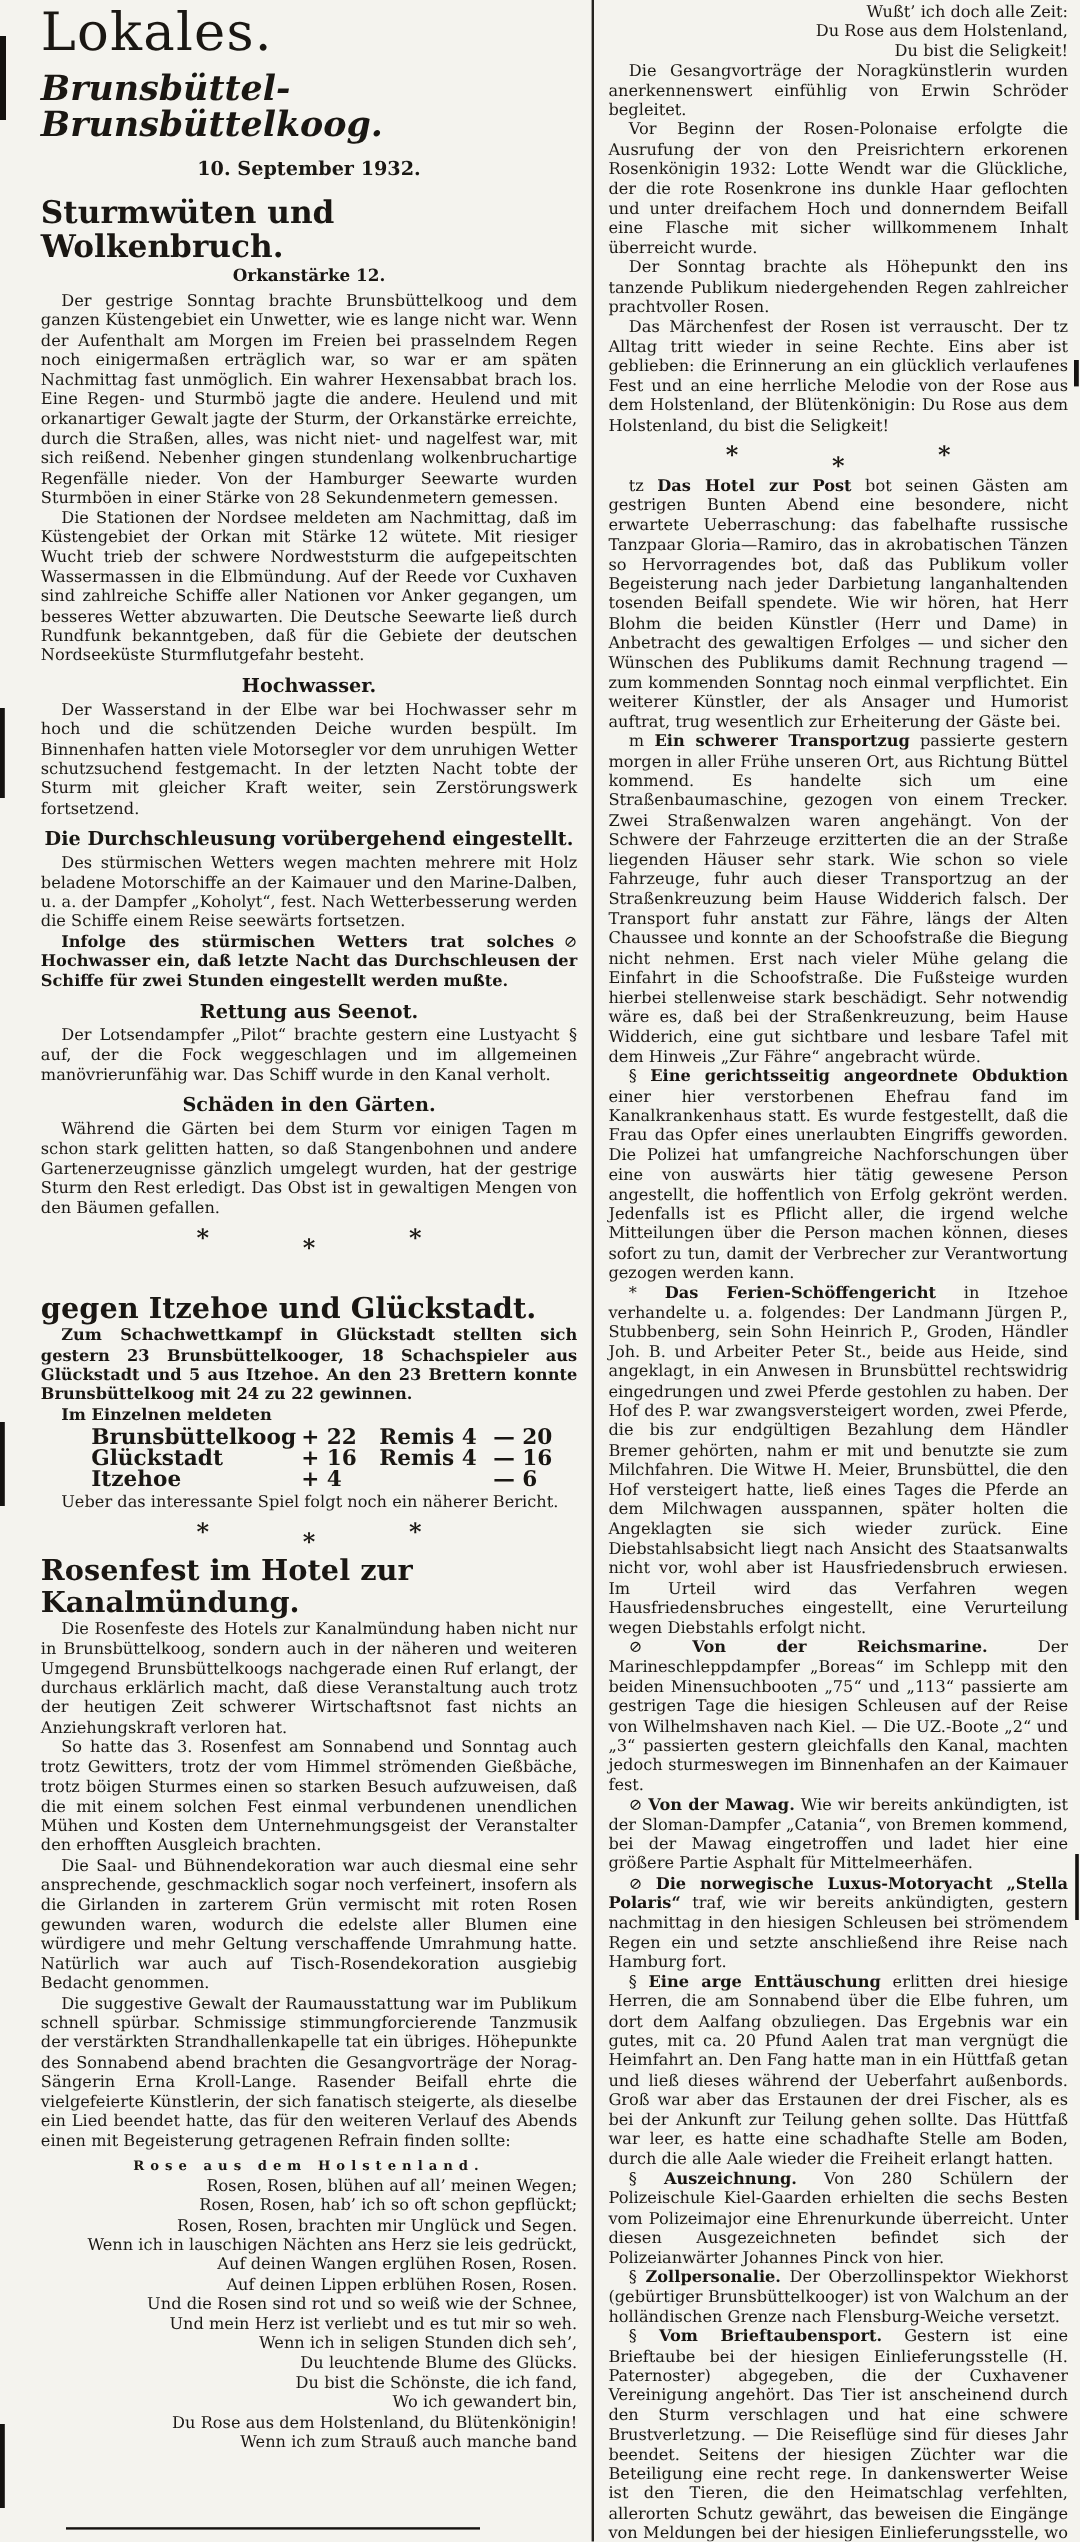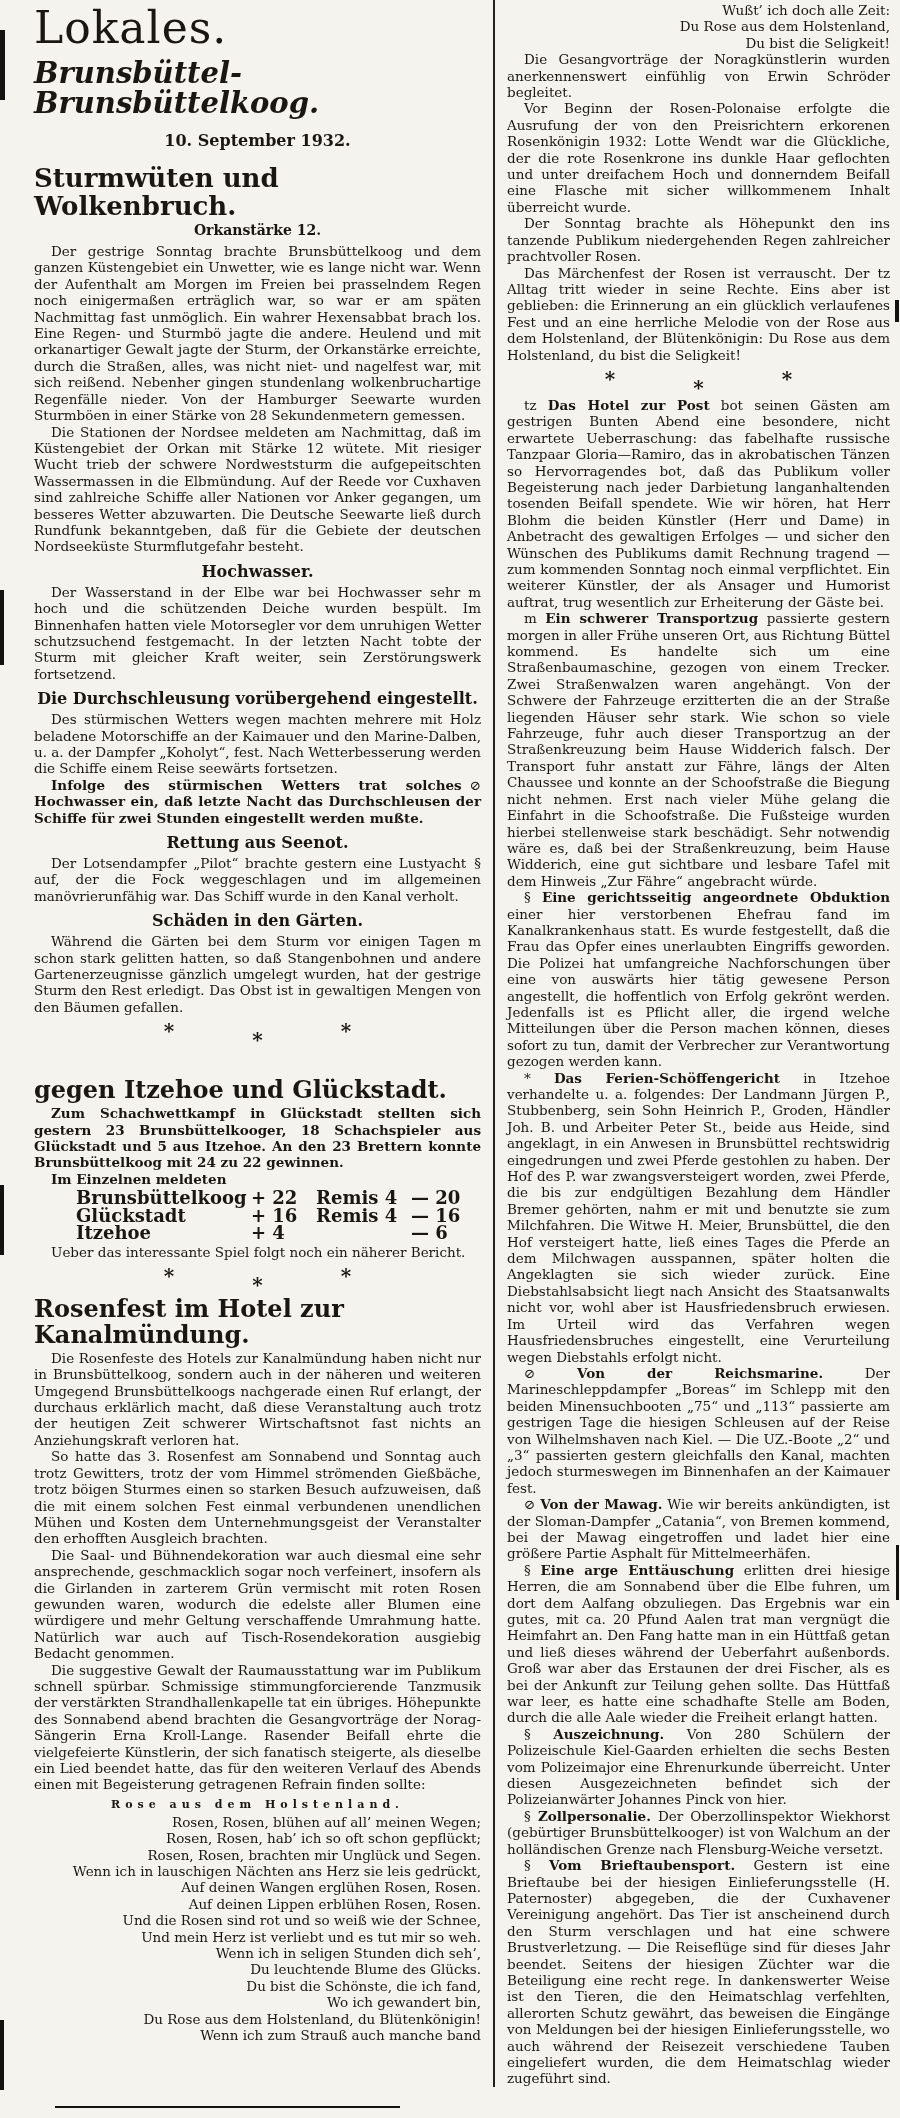--- a/index.html
+++ b/index.html
@@ -146,20 +146,21 @@
         <span>*</span>
         <span>*</span>
     </div>
 
     <p><span class="prefix">tz</span> <span class="lead">Das Hotel zur Post</span> <span>bot seinen Gästen am gestrigen Bunten Abend eine besondere, nicht erwartete Ueberraschung: das fabelhafte russische Tanzpaar Gloria—Ramiro, das in akrobatischen Tänzen so Hervorragendes bot, daß das Publikum voller Begeisterung nach jeder Darbietung langanhaltenden tosenden Beifall spendete. Wie wir hören, hat Herr Blohm die beiden Künstler (Herr und Dame) in Anbetracht des gewaltigen Erfolges — und sicher den Wünschen des Publikums damit Rechnung tragend — zum kommenden Sonntag noch einmal verpflichtet. Ein weiterer Künstler, der als Ansager und Humorist auftrat, trug wesentlich zur Erheiterung der Gäste bei.</span></p>
     <p><span class="prefix">m</span> <span class="lead">Ein schwerer Transportzug</span> <span>passierte gestern morgen in aller Frühe unseren Ort, aus Richtung Büttel kommend. Es handelte sich um eine Straßenbaumaschine, gezogen von einem Trecker. Zwei Straßenwalzen waren angehängt. Von der Schwere der Fahrzeuge erzitterten die an der Straße liegenden Häuser sehr stark. Wie schon so viele Fahrzeuge, fuhr auch dieser Transportzug an der Straßenkreuzung beim Hause Widderich falsch. Der Transport fuhr anstatt zur Fähre, längs der Alten Chaussee und konnte an der Schoofstraße die Biegung nicht nehmen. Erst nach vieler Mühe gelang die Einfahrt in die Schoofstraße. Die Fußsteige wurden hierbei stellenweise stark beschädigt. Sehr notwendig wäre es, daß bei der Straßenkreuzung, beim Hause Widderich, eine gut sichtbare und lesbare Tafel mit dem Hinweis „Zur Fähre“ angebracht würde.</span></p>
     <p><span class="prefix">§</span> <span class="lead">Eine gerichtsseitig angeordnete Obduktion</span> <span>einer hier verstorbenen Ehefrau fand im Kanalkrankenhaus statt. Es wurde festgestellt, daß die Frau das Opfer eines unerlaubten Eingriffs geworden. Die Polizei hat umfangreiche Nachforschungen über eine von auswärts hier tätig gewesene Person angestellt, die hoffentlich von Erfolg gekrönt werden. Jedenfalls ist es Pflicht aller, die irgend welche Mitteilungen über die Person machen können, dieses sofort zu tun, damit der Verbrecher zur Verantwortung gezogen werden kann.</span></p>
     <p><span class="prefix">*</span> <span class="lead">Das Ferien-Schöffengericht</span> <span>in Itzehoe verhandelte u. a. folgendes: Der Landmann Jürgen P., Stubbenberg, sein Sohn Heinrich P., Groden, Händler Joh. B. und Arbeiter Peter St., beide aus Heide, sind angeklagt, in ein Anwesen in Brunsbüttel rechtswidrig eingedrungen und zwei Pferde gestohlen zu haben. Der Hof des P. war zwangsversteigert worden, zwei Pferde, die bis zur endgültigen Bezahlung dem Händler Bremer gehörten, nahm er mit und benutzte sie zum Milchfahren. Die Witwe H. Meier, Brunsbüttel, die den Hof versteigert hatte, ließ eines Tages die Pferde an dem Milchwagen ausspannen, später holten die Angeklagten sie sich wieder zurück. Eine Diebstahlsabsicht liegt nach Ansicht des Staatsanwalts nicht vor, wohl aber ist Hausfriedensbruch erwiesen. Im Urteil wird das Verfahren wegen Hausfriedensbruches eingestellt, eine Verurteilung wegen Diebstahls erfolgt nicht.</span></p>
     <p><span class="prefix">⊘</span> <span class="lead">Von der Reichsmarine.</span> <span>Der Marineschleppdampfer „Boreas“ im Schlepp mit den beiden Minensuchbooten „75“ und „113“ passierte am gestrigen Tage die hiesigen Schleusen auf der Reise von Wilhelmshaven nach Kiel. — Die UZ.-Boote „2“ und „3“ passierten gestern gleichfalls den Kanal, machten jedoch sturmeswegen im Binnenhafen an der Kaimauer fest.</span></p>
     <p><span class="prefix">⊘</span> <span class="lead">Von der Mawag.</span> <span>Wie wir bereits ankündigten, ist der Sloman-Dampfer „Catania“, von Bremen kommend, bei der Mawag eingetroffen und ladet hier eine größere Partie Asphalt für Mittelmeerhäfen.</span></p>
+    <p><span class="prefix">⊘</span> <span class="lead">Die norwegische Luxus-Motoryacht „Stella Polaris“</span> <span>traf, wie wir bereits ankündigten, gestern nachmittag in den hiesigen Schleusen bei strömendem Regen ein und setzte anschließend ihre Reise nach Hamburg fort.</span></p>
     <p><span class="prefix">§</span> <span class="lead">Eine arge Enttäuschung</span> <span>erlitten drei hiesige Herren, die am Sonnabend über die Elbe fuhren, um dort dem Aalfang obzuliegen. Das Ergebnis war ein gutes, mit ca. 20 Pfund Aalen trat man vergnügt die Heimfahrt an. Den Fang hatte man in ein Hüttfaß getan und ließ dieses während der Ueberfahrt außenbords. Groß war aber das Erstaunen der drei Fischer, als es bei der Ankunft zur Teilung gehen sollte. Das Hüttfaß war leer, es hatte eine schadhafte Stelle am Boden, durch die alle Aale wieder die Freiheit erlangt hatten.</span></p>
     <p><span class="prefix">§</span> <span class="lead">Auszeichnung.</span> <span>Von 280 Schülern der Polizeischule Kiel-Gaarden erhielten die sechs Besten vom Polizeimajor eine Ehrenurkunde überreicht. Unter diesen Ausgezeichneten befindet sich der Polizeianwärter Johannes Pinck von hier.</span></p>
     <p><span class="prefix">§</span> <span class="lead">Zollpersonalie.</span> <span>Der Oberzollinspektor Wiekhorst (gebürtiger Brunsbüttelkooger) ist von Walchum an der holländischen Grenze nach Flensburg-Weiche versetzt.</span></p>
     <p><span class="prefix">§</span> <span class="lead">Vom Brieftaubensport.</span> <span>Gestern ist eine Brieftaube bei der hiesigen Einlieferungsstelle (H. Paternoster) abgegeben, die der Cuxhavener Vereinigung angehört. Das Tier ist anscheinend durch den Sturm verschlagen und hat eine schwere Brustverletzung. — Die Reiseflüge sind für dieses Jahr beendet. Seitens der hiesigen Züchter war die Beteiligung eine recht rege. In dankenswerter Weise ist den Tieren, die den Heimatschlag verfehlten, allerorten Schutz gewährt, das beweisen die Eingänge von Meldungen bei der hiesigen Einlieferungsstelle, wo auch während der Reisezeit verschiedene Tauben eingeliefert wurden, die dem Heimatschlag wieder zugeführt sind.</span></p>
   </div>
 </div>
 
 <div class="artifact a1"></div>
 <div class="artifact a2"></div>
 <div class="artifact a3"></div>

